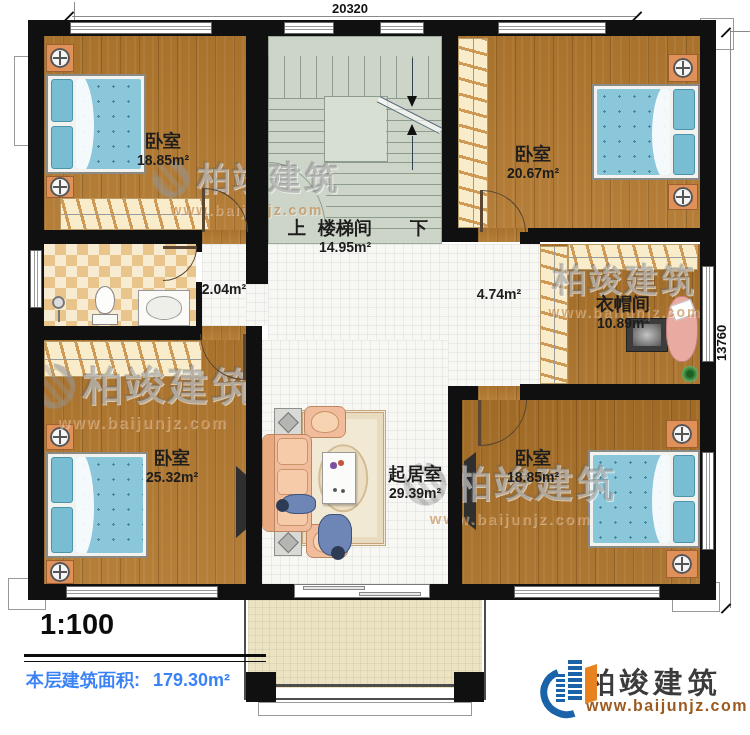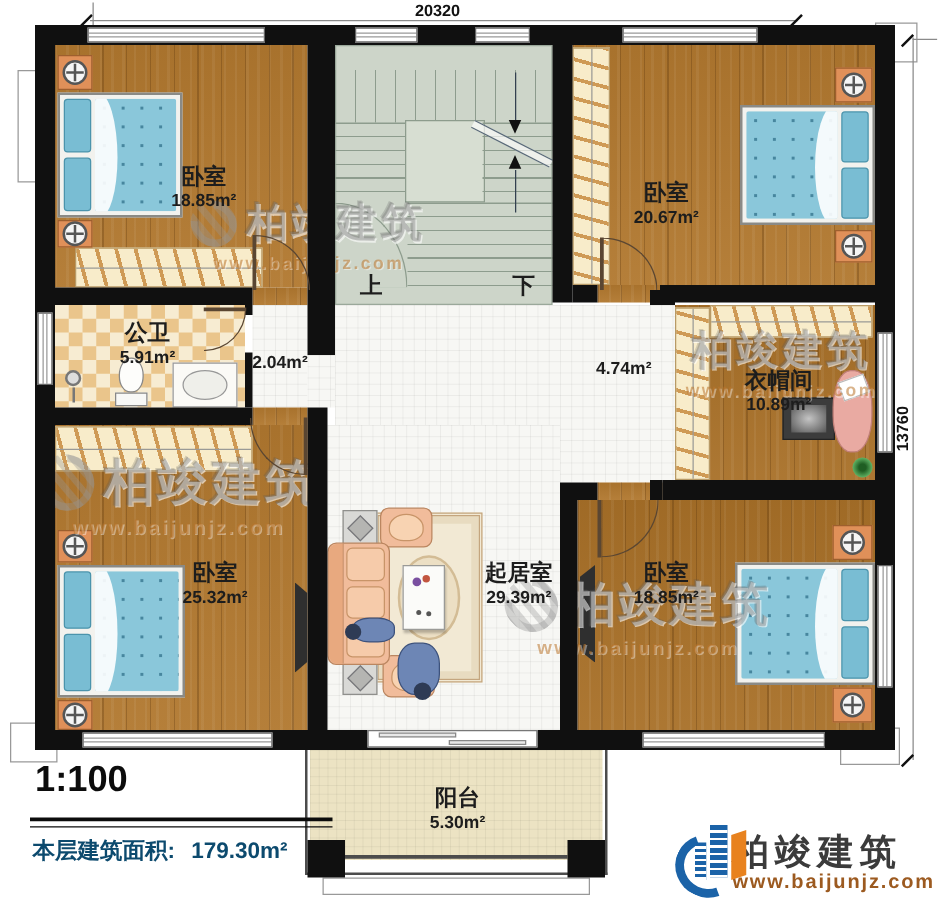--- a/index.html
+++ b/index.html
@@ -111,22 +111,22 @@
   .wm-row{display:flex;align-items:center;gap:8px;}
   .wm-logo{border-radius:50%;border:6px solid rgba(150,150,150,.38);border-top-color:transparent;
            transform:rotate(-40deg);background:repeating-linear-gradient(90deg,rgba(150,150,150,.35) 0 5px,transparent 5px 10px);}
   .wm-text{font-weight:900;color:rgba(128,128,128,.42);letter-spacing:3px;white-space:nowrap;
            text-shadow:1px 1px 0 rgba(255,255,255,.6),-1px -1px 0 rgba(80,80,80,.22);}
   .wm-url{font-weight:bold;color:rgba(186,116,44,.55);letter-spacing:2px;white-space:nowrap;margin-top:1px;
           text-shadow:1px 1px 0 rgba(255,255,255,.4);}
   
   .tb-title{position:absolute;z-index:7;display:flex;align-items:baseline;color:#0c0c0c;}
   .tb-title .big{font-size:37px;font-weight:900;letter-spacing:3px;}
-  .tb-title .scale{font-size:29px;font-weight:600;margin-left:4px;}
-  .tb-line{position:absolute;z-index:7;font-size:18px;font-weight:bold;color:#0c4a6e;white-space:nowrap;text-align:right;}
+  .tb-title .scale{font-size:29px;font-weight:600;margin-left:16px;}
+  .tb-line{position:absolute;z-index:7;font-size:18px;font-weight:bold;color:#3b82f6;white-space:nowrap;text-align:right;}
   .u1{position:absolute;z-index:7;background:#0c0c0c;}
   .logo-wrap{position:absolute;z-index:7;display:flex;align-items:center;gap:10px;}
   .licon{position:relative;width:72px;height:66px;}
   .swoosh{position:absolute;left:0;top:10px;width:52px;height:50px;border:7px solid #1b63a8;border-radius:50%;
           border-top-color:transparent;border-right-color:transparent;transform:rotate(25deg);}
   .bld1{position:absolute;left:28px;top:2px;width:14px;height:42px;background:#1b63a8;
         background-image:repeating-linear-gradient(transparent 0 4px,#fff 4px 6px);}
   .bld2{position:absolute;left:45px;top:8px;width:12px;height:36px;background:#e8821e;transform:skewY(-18deg);}
   .bld3{position:absolute;left:16px;top:16px;width:9px;height:30px;background:#1b63a8;
         background-image:repeating-linear-gradient(transparent 0 3px,#fff 3px 5px);}
@@ -374,56 +374,52 @@
     <span class="wm-url" style="font-size:15px">www.baijunjz.com</span>
   </div>
 
   <div class="rlabel" style="left:108px;top:131px;width:110px">
     <span class="nm">卧室</span>
     <span class="ar">18.85m²</span>
   </div>
   <div class="rlabel" style="left:288px;top:218px">
     <span class="nm">上</span>
   </div>
+  <div class="rlabel" style="left:300px;top:218px;width:90px">
+    <span class="nm">楼梯间</span>
+    <span class="ar">14.95m²</span>
+  </div>
   <div class="rlabel" style="left:410px;top:218px">
     <span class="nm">下</span>
   </div>
   <div class="rlabel" style="left:478px;top:144px;width:110px">
     <span class="nm">卧室</span>
     <span class="ar">20.67m²</span>
   </div>
-  <div class="rlabel" style="left:86px;top:256px;width:64px">
-    <span class="nm">公卫</span>
-    <span class="ar">5.91m²</span>
-  </div>
   <div class="rlabel" style="left:198px;top:281px;width:52px">
     <span class="ar">2.04m²</span>
   </div>
   <div class="rlabel" style="left:472px;top:286px;width:54px">
     <span class="ar">4.74m²</span>
   </div>
   <div class="rlabel" style="left:578px;top:294px;width:90px">
     <span class="nm">衣帽间</span>
     <span class="ar">10.89m²</span>
   </div>
   <div class="rlabel" style="left:122px;top:448px;width:100px">
     <span class="nm">卧室</span>
     <span class="ar">25.32m²</span>
   </div>
-  <div class="rlabel" style="left:372px;top:448px;width:86px">
+  <div class="rlabel" style="left:372px;top:464px;width:86px">
     <span class="nm">起居室</span>
     <span class="ar">29.39m²</span>
   </div>
   <div class="rlabel" style="left:490px;top:448px;width:86px">
     <span class="nm">卧室</span>
     <span class="ar">18.85m²</span>
-  </div>
-  <div class="rlabel" style="left:330px;top:628px;width:72px">
-    <span class="nm">阳台</span>
-    <span class="ar">5.30m²</span>
   </div>
 
   <div class="tb-title" style="left:24px;top:608px">
     <span class="scale">1:100</span>
   </div>
   <div class="u1" style="left:24px;top:654px;width:242px;height:3px"></div>
   <div class="u1" style="left:24px;top:661px;width:242px;height:1px"></div>
   <div class="tb-line" style="left:26px;top:668px">
     <span>本层建筑面积:</span>
     <span style="margin-left:8px">179.30m²</span>

